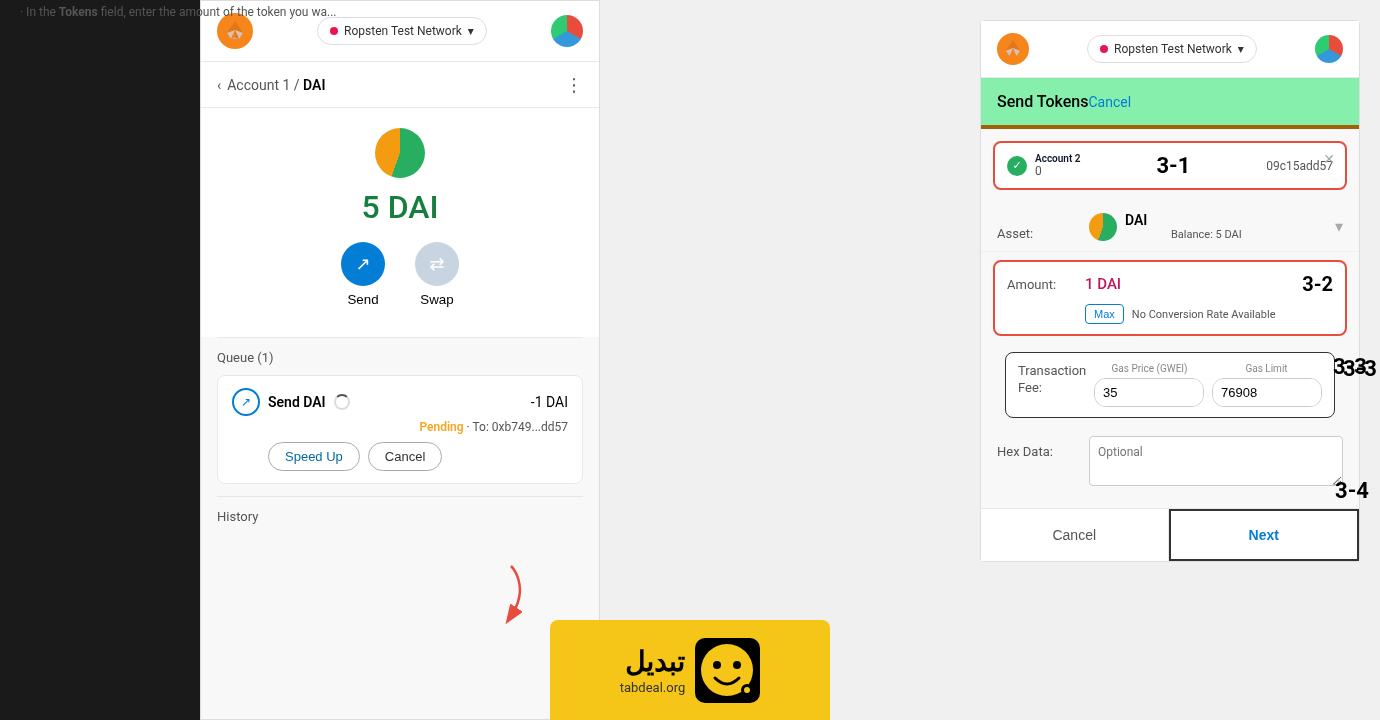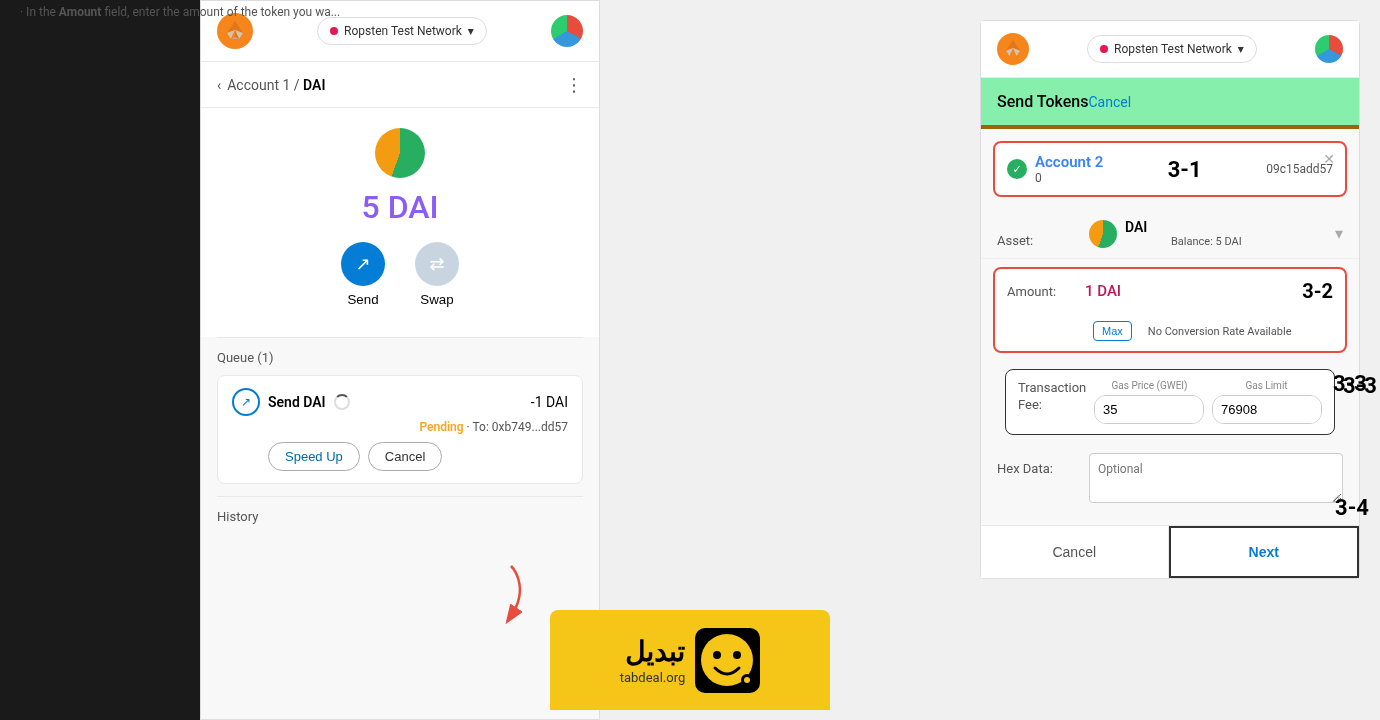--- a/index.html
+++ b/index.html
@@ -122,21 +122,21 @@
       width: 50px;
       height: 50px;
       border-radius: 50%;
       background: conic-gradient(#27ae60 0deg 200deg, #f39c12 200deg 360deg);
       margin-bottom: 10px;
     }
 
     .balance-amount {
       font-size: 32px;
       font-weight: 500;
-      color: #8b5cf6;
+      color: #15803d;
       margin-bottom: 16px;
     }
 
     .action-buttons {
       display: flex;
       gap: 30px;
       margin-bottom: 10px;
     }
 
     .action-btn {
@@ -353,23 +353,23 @@
       border-radius: 50%;
       background: #27ae60;
       display: flex;
       align-items: center;
       justify-content: center;
       color: #fff;
       font-size: 11px;
     }
 
     .account-info .name {
-      font-size: 15px;
+      font-size: 10px;
       font-weight: 600;
-      color: #3b82f6;
+      color: #0f172a;
     }
 
     .account-info .balance {
       font-size: 12px;
       color: #555;
     }
 
     .step-label {
       font-size: 22px;
       font-weight: 700;
@@ -591,21 +591,21 @@
       border: 2px solid #333;
       font-size: 14px;
       color: #037dd6;
       cursor: pointer;
       font-weight: 600;
     }
 
     
     .tabdeal-overlay {
       position: absolute;
-      bottom: 10px;
+      bottom: 0;
       left: 50%;
       transform: translateX(-50%);
       width: 280px;
       height: 100px;
       background: #f5c518;
       border-radius: 8px 8px 0 0;
       display: flex;
       align-items: center;
       justify-content: center;
       gap: 10px;
@@ -710,21 +710,21 @@
 
   <div class="section-divider"></div>
 
   <div class="history-section">
     <div class="history-title">History</div>
   </div>
 </div>
 
 <div style="flex:1; position:relative; min-width:240px;">
   <div style="position:absolute; top:5px; left:0; right:0; font-size:12px; color:#555; padding:0 20px; overflow:hidden; white-space:nowrap;">
-    · In the <strong>Amount</strong> field, enter the amount of the token you wa...
+    · In the <strong>Tokens</strong> field, enter the amount of the token you wa...
   </div>
 
   <div class="tabdeal-overlay">
     <div style="display:flex; flex-direction:column; align-items:flex-end; gap:2px;">
       <span style="font-size:28px; font-weight:700; color:#000; direction:rtl;">تبدیل</span>
       <span style="font-size:13px; color:#333;">tabdeal.org</span>
     </div>
 
     <svg width="65" height="65" viewBox="0 0 65 65">
       <rect width="65" height="65" rx="10" fill="#000"></rect>
@@ -785,21 +785,21 @@
       <span class="dropdown-arrow">▾</span>
     </div>
   </div>
 
   <div class="amount-box">
     <div class="amount-row">
       <span class="amount-label">Amount:</span>
       <span class="amount-value">1 DAI</span>
       <span class="step-label-inline">3-2</span>
     </div>
-    <div style="display:flex; align-items:center; gap:16px; margin-top:18px;">
+    <div style="display:flex; align-items:center; gap:8px; margin-top:8px;">
       <span style="width:70px;"></span>
       <button class="max-btn">Max</button>
       <span style="font-size:11px; color:#555;">No Conversion Rate Available</span>
     </div>
   </div>
 
   <div style="margin: 0 12px; position:relative;">
     <div style="display:flex; justify-content:flex-end; margin-bottom:2px;">
       <span class="step-33" style="position:absolute; right:-20px; top:10px;">3-3</span>
     </div>

